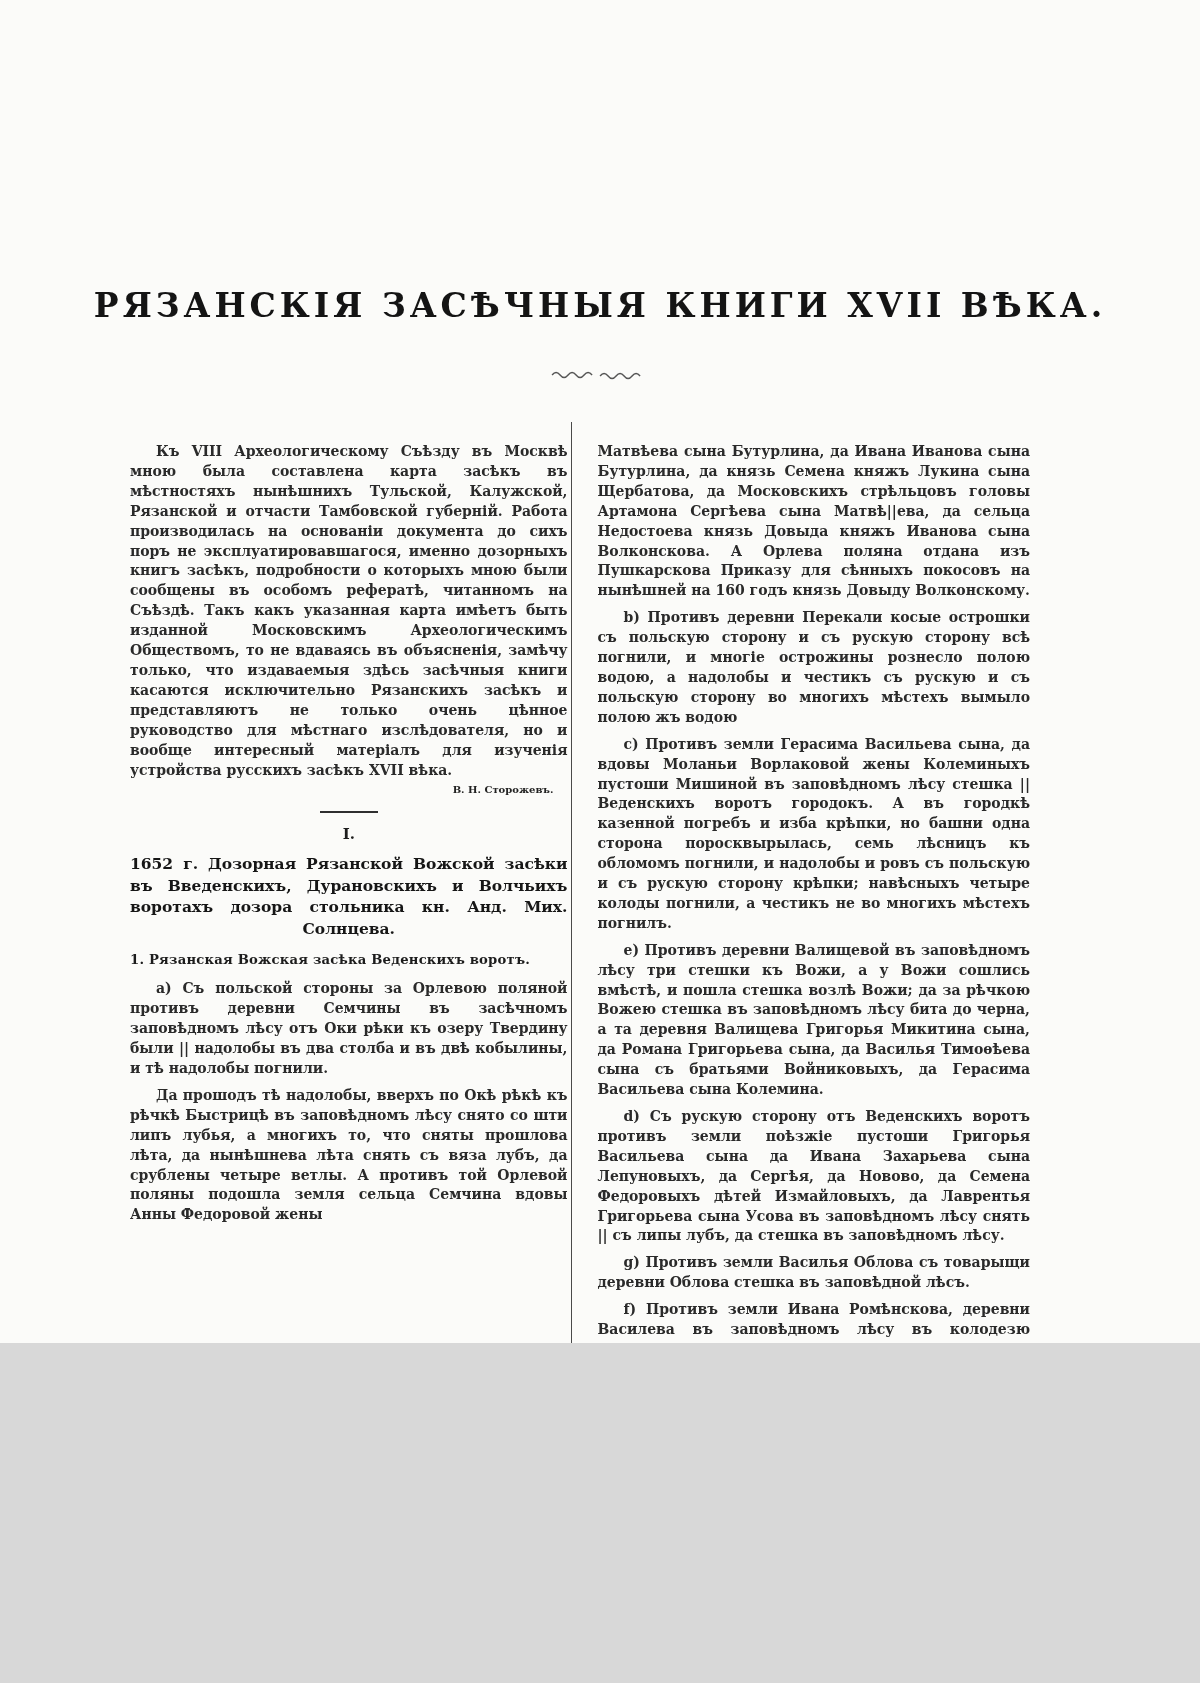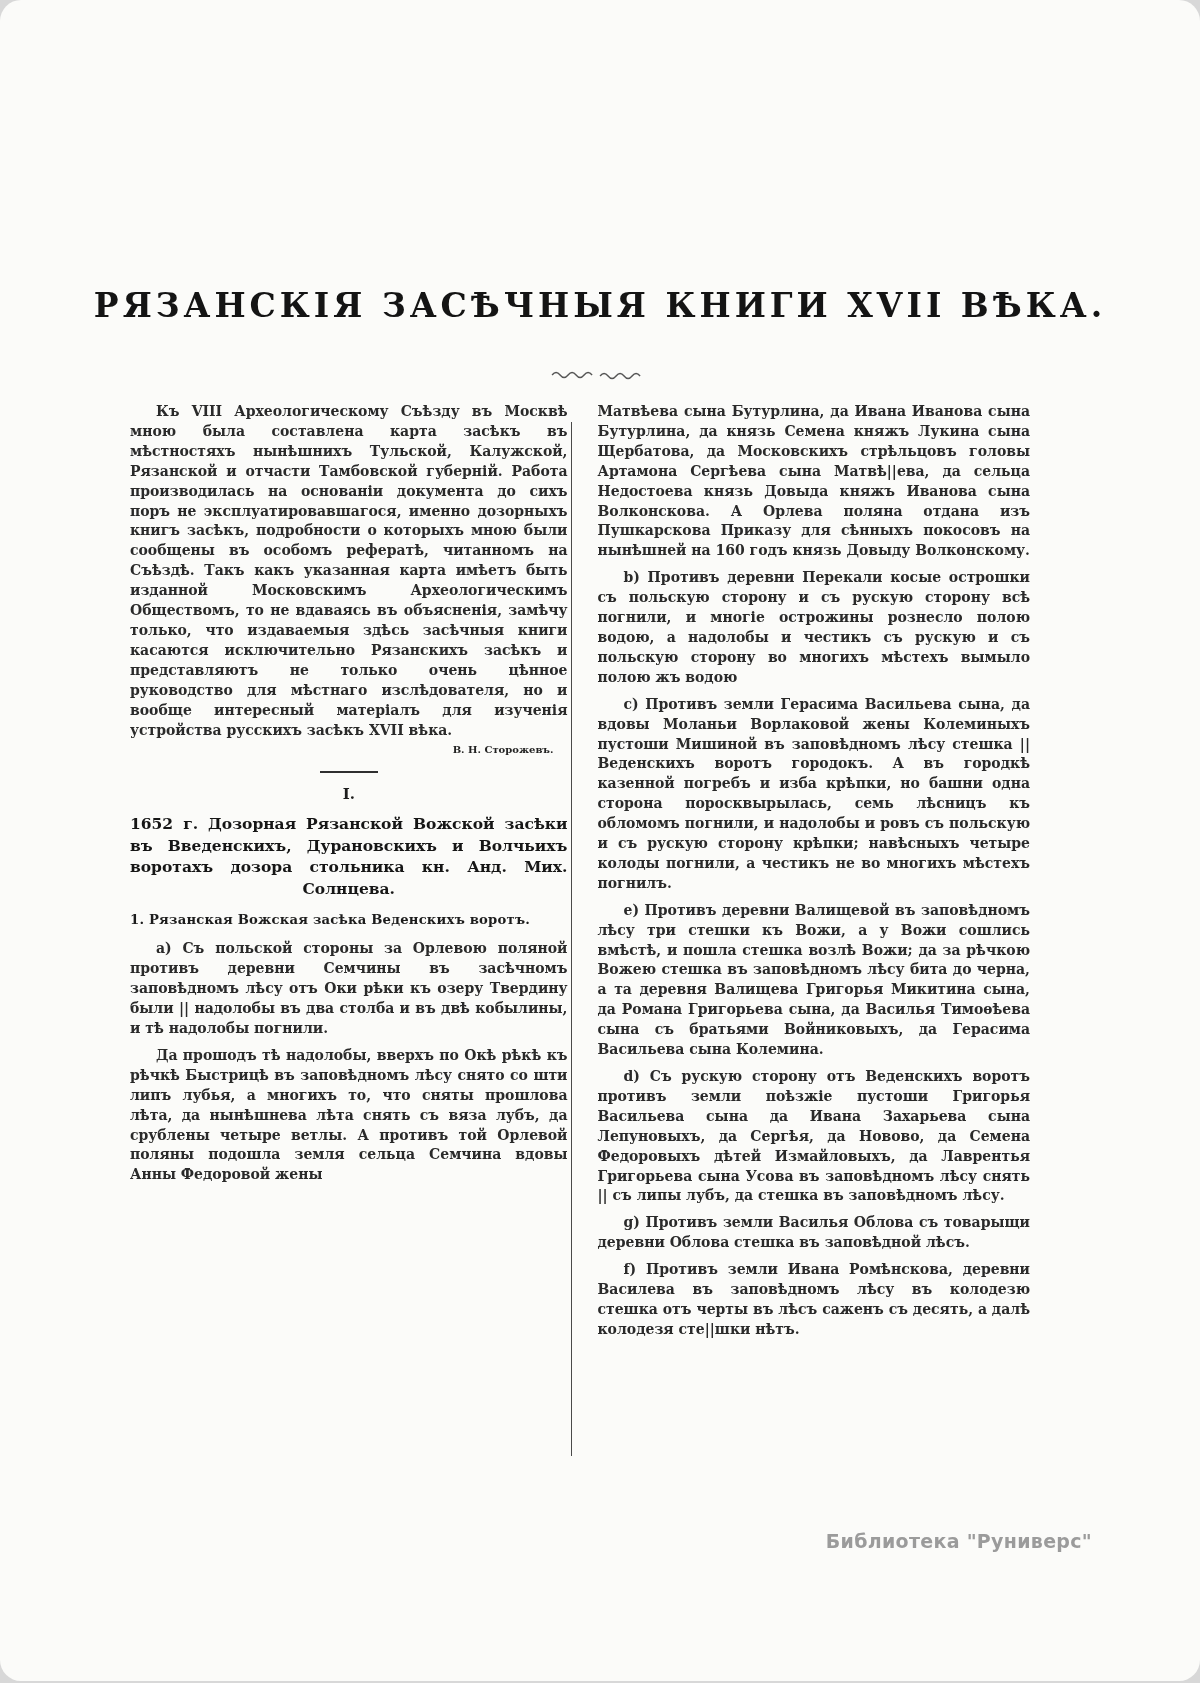--- a/index.html
+++ b/index.html
@@ -1,44 +1,43 @@
 <!DOCTYPE html>
 <html><head>
 <meta charset="utf-8">
 <style>
   * { margin:0; padding:0; box-sizing:border-box; }
   html,body { background:#d8d8d8; }
   .page {
     position:relative;
-    width:1200px; height:1681px;
+    width:1200px; height:1343px;
     margin:0 auto;
     background:#fbfbf9;
     overflow:hidden;
     font-family:"DejaVu Serif", serif;
     color:#232323;
-    border-radius:21px;
   }
   .doc-title {
     position:absolute;
     top:286px; left:0; width:100%;
     text-align:center;
     font-size:33px;
     font-weight:bold;
     letter-spacing:4px;
     color:#141414;
     white-space:nowrap;
   }
   .ornament {
     position:absolute;
     top:366px; left:50%;
     transform:translateX(-52%);
   }
   .columns {
     position:absolute;
-    top:402px; left:130px;
+    top:442px; left:130px;
     width:900px;
     display:flex;
   }
   .col-left { width:438px; }
   .col-right { width:446px; margin-left:17px; padding-left:13px; }
   .col-divider {
     position:absolute;
     top:422px; left:571px;
     width:1px; height:1034px;
     background:#4a4a4a;

